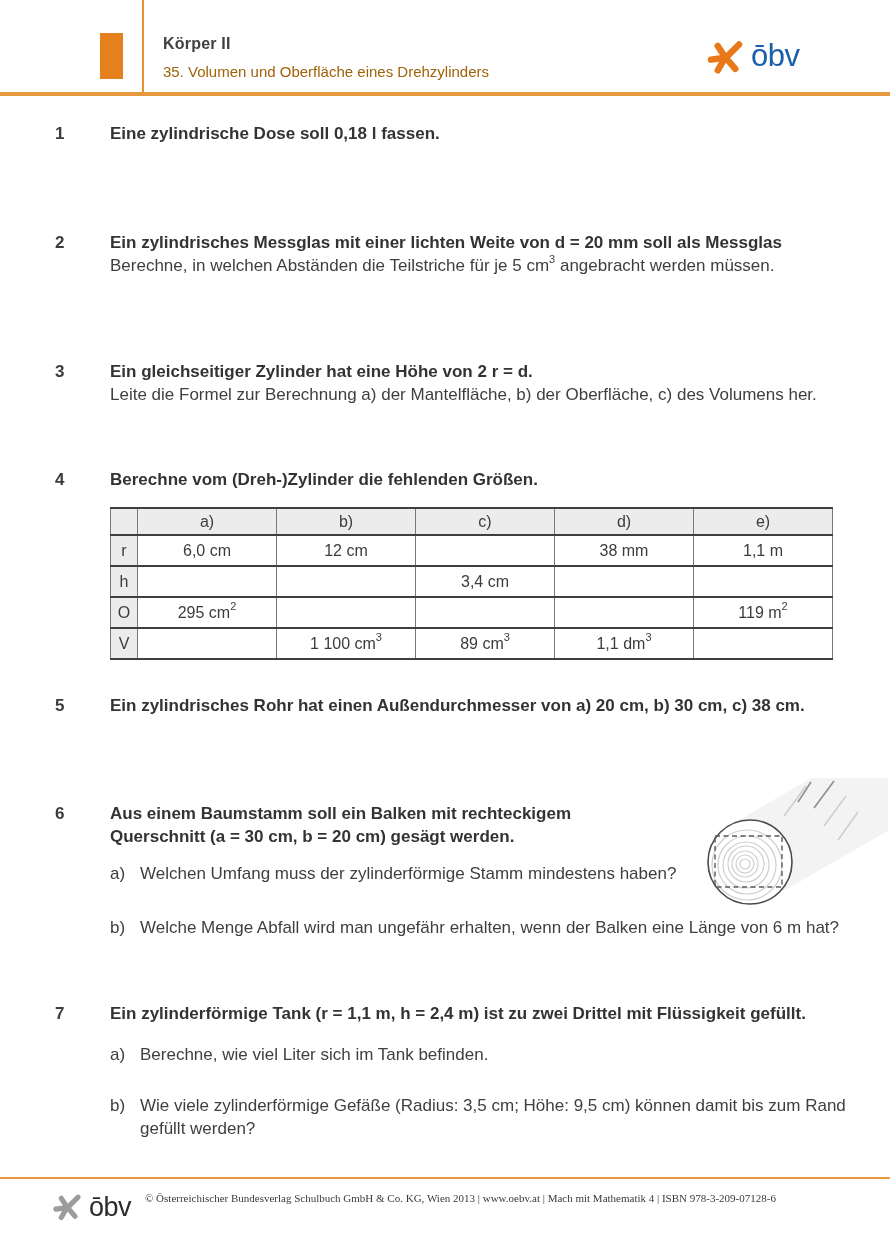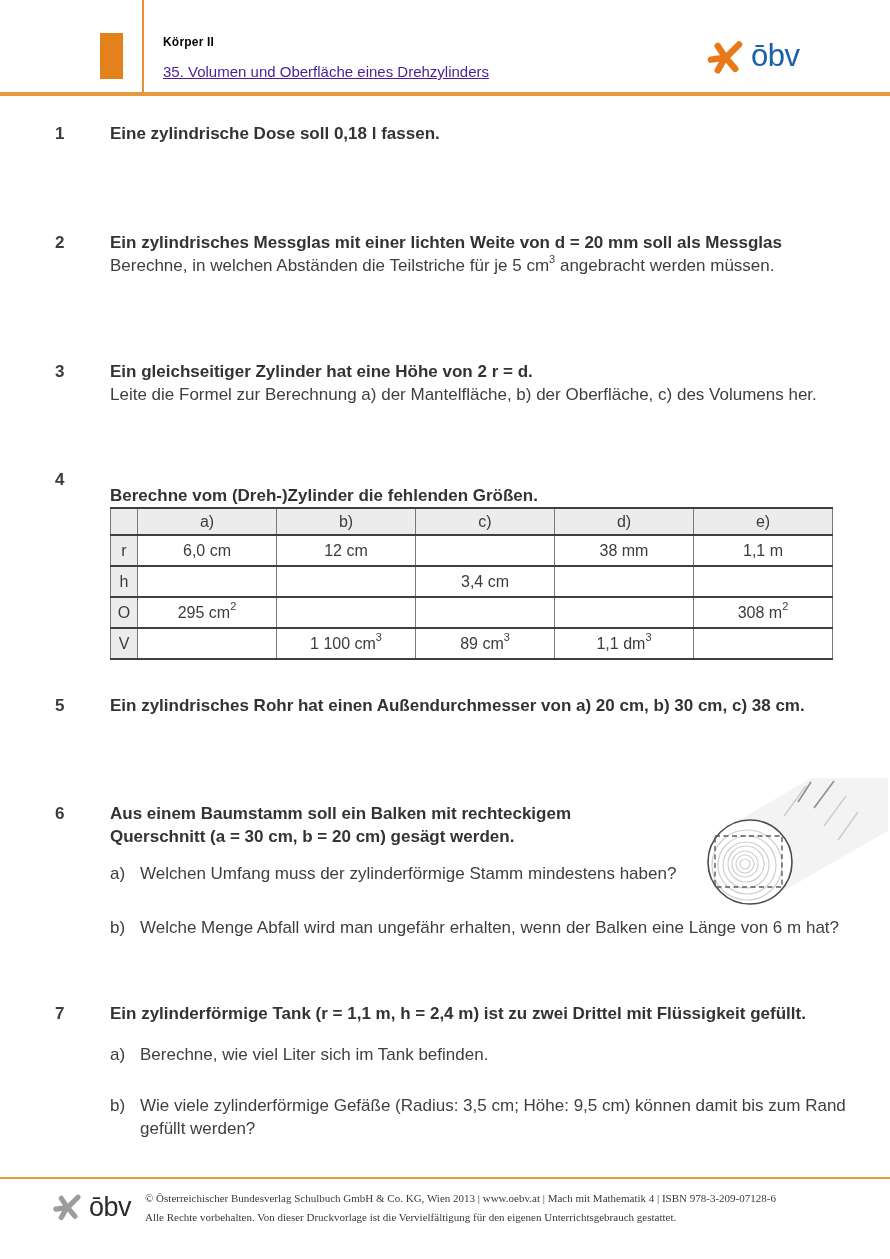--- a/index.html
+++ b/index.html
@@ -14,24 +14,24 @@
   .chapter-badge {
     position:absolute; left:100px; top:33px; width:23px; height:46px;
     background:#e5811c; overflow:hidden;
   }
   .chapter-badge span { color:transparent; font-size:40px; }
   .header-divider {
     position:absolute; left:142px; top:0; width:2px; height:92px; background:#e89035;
   }
   .chapter-title {
     position:absolute; left:163px; top:35px;
-    font-size:12px; font-weight:bold; color:#000000; letter-spacing:0.2px;
+    font-size:16px; font-weight:bold; color:#404040; letter-spacing:0.2px;
   }
   .worksheet-title {
-    position:absolute; left:163px; top:63px; font-size:15px; color:#4c1d95;text-decoration:underline;
+    position:absolute; left:163px; top:63px; font-size:15px; color:#a16207;
   }
   .logo { position:absolute; display:flex; align-items:flex-start; gap:7px; }
   .logo-header { left:706px; top:38px; }
   .logo-header .logo-text { color:#1a5fa8; font-size:31px; letter-spacing:-0.5px; }
   .logo-header svg { color:#e87818; }
   .rule-top { position:absolute; left:0; top:92px; width:890px; height:4px; background:#e8983f; }
 
   
   .problem { position:absolute; left:55px; display:flex; font-size:17px; line-height:23px; }
   .pnum { width:55px; font-weight:bold; flex:0 0 55px; }
@@ -110,21 +110,21 @@
   <section class="problem" style="top:360px;">
     <div class="pnum">3</div>
     <div class="pbody" style="width:745px;">
       <div class="bold-line">Ein gleichseitiger Zylinder hat eine Höhe von 2 r = d.</div>
       <div class="reg-line">Leite die Formel zur Berechnung a) der Mantelfläche, b) der Oberfläche, c) des Volumens her.</div>
     </div>
   </section>
 
   <section class="problem" style="top:468px;">
     <div class="pnum">4</div>
-    <div class="pbody" style="width:745px;margin-top:16px;">
+    <div class="pbody" style="width:745px;">
       <div class="bold-line">Berechne vom (Dreh-)Zylinder die fehlenden Größen.</div>
     </div>
   </section>
 
   <table class="gtable">
     <colgroup>
         <col style="width:27px">
         <col style="width:139px">
         <col style="width:139px">
         <col style="width:139px">
@@ -157,21 +157,21 @@
         <td><span>3,4 cm</span><sup></sup></td>
         <td><span></span><sup></sup></td>
         <td><span></span><sup></sup></td>
       </tr>
       <tr>
         <th>O</th>
         <td><span>295 cm</span><sup>2</sup></td>
         <td><span></span><sup></sup></td>
         <td><span></span><sup></sup></td>
         <td><span></span><sup></sup></td>
-        <td><span>308 m</span><sup>2</sup></td>
+        <td><span>119 m</span><sup>2</sup></td>
       </tr>
       <tr>
         <th>V</th>
         <td><span></span><sup></sup></td>
         <td><span>1 100 cm</span><sup>3</sup></td>
         <td><span>89 cm</span><sup>3</sup></td>
         <td><span>1,1 dm</span><sup>3</sup></td>
         <td><span></span><sup></sup></td>
       </tr>
     </tbody>
@@ -252,16 +252,15 @@
         <line x1="50" y1="50" x2="31" y2="21"></line>
         <line x1="50" y1="52" x2="13" y2="57"></line>
         <line x1="50" y1="52" x2="31" y2="85"></line>
         <line x1="52" y1="52" x2="77" y2="81"></line>
       </g>
     </svg>
     <span class="logo-text">ōbv</span>
   </div>
   <div class="footer-text">
     <div>© Österreichischer Bundesverlag Schulbuch GmbH &amp; Co. KG, Wien 2013 | www.oebv.at | Mach mit Mathematik 4 | ISBN 978-3-209-07128-6</div>
-    <div>Alle Rechte vorbehalten. Von dieser Druckvorlage ist die Vervielfältigung für den eigenen Unterrichtsgebrauch gestattet.</div>
   </div>
 
 </div>
 
 </body></html>

